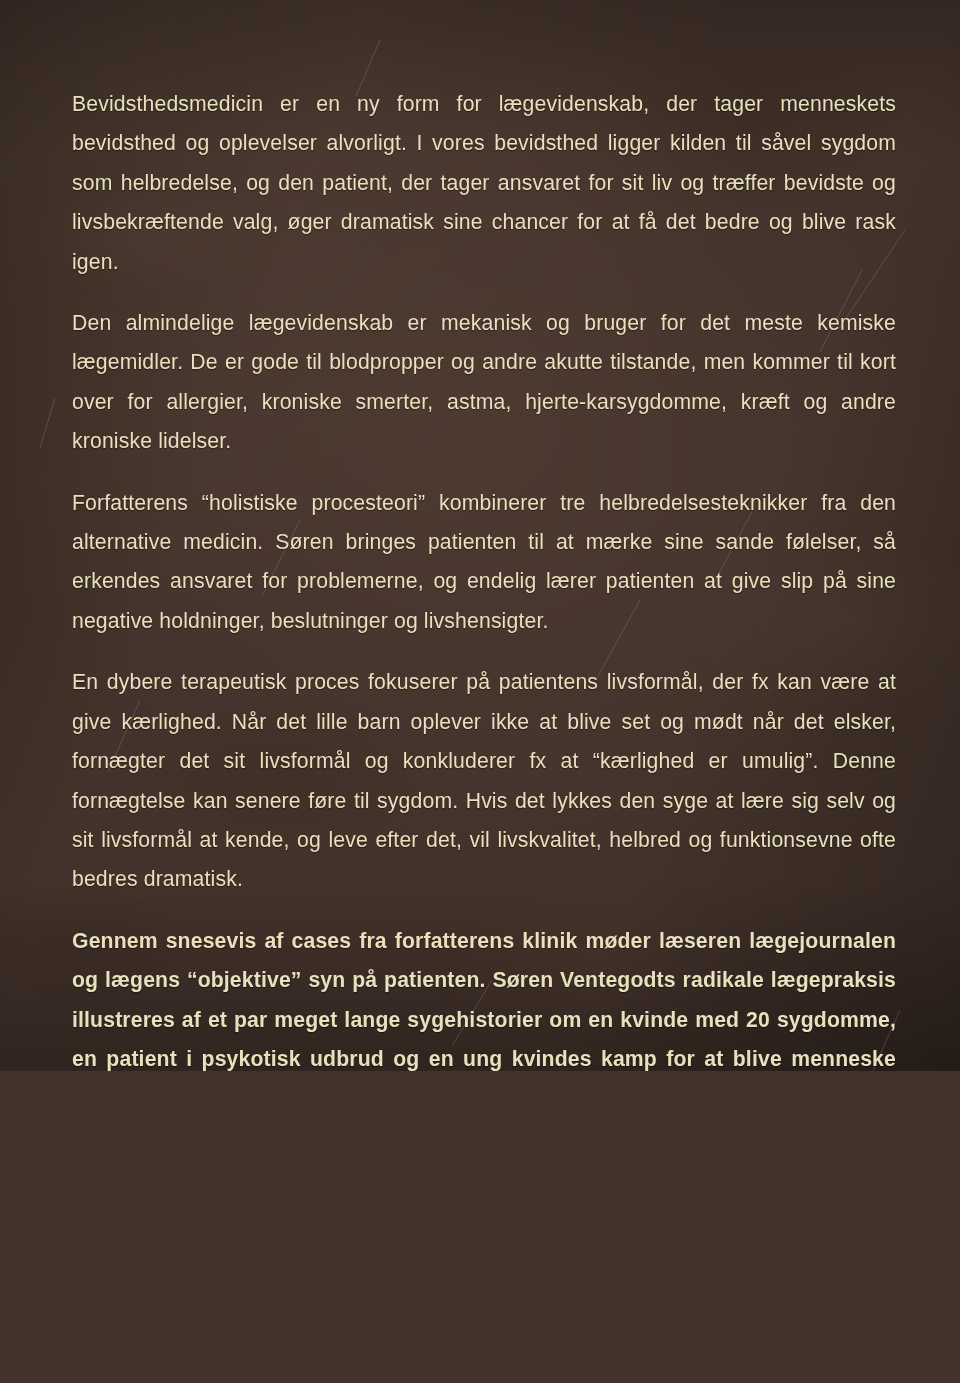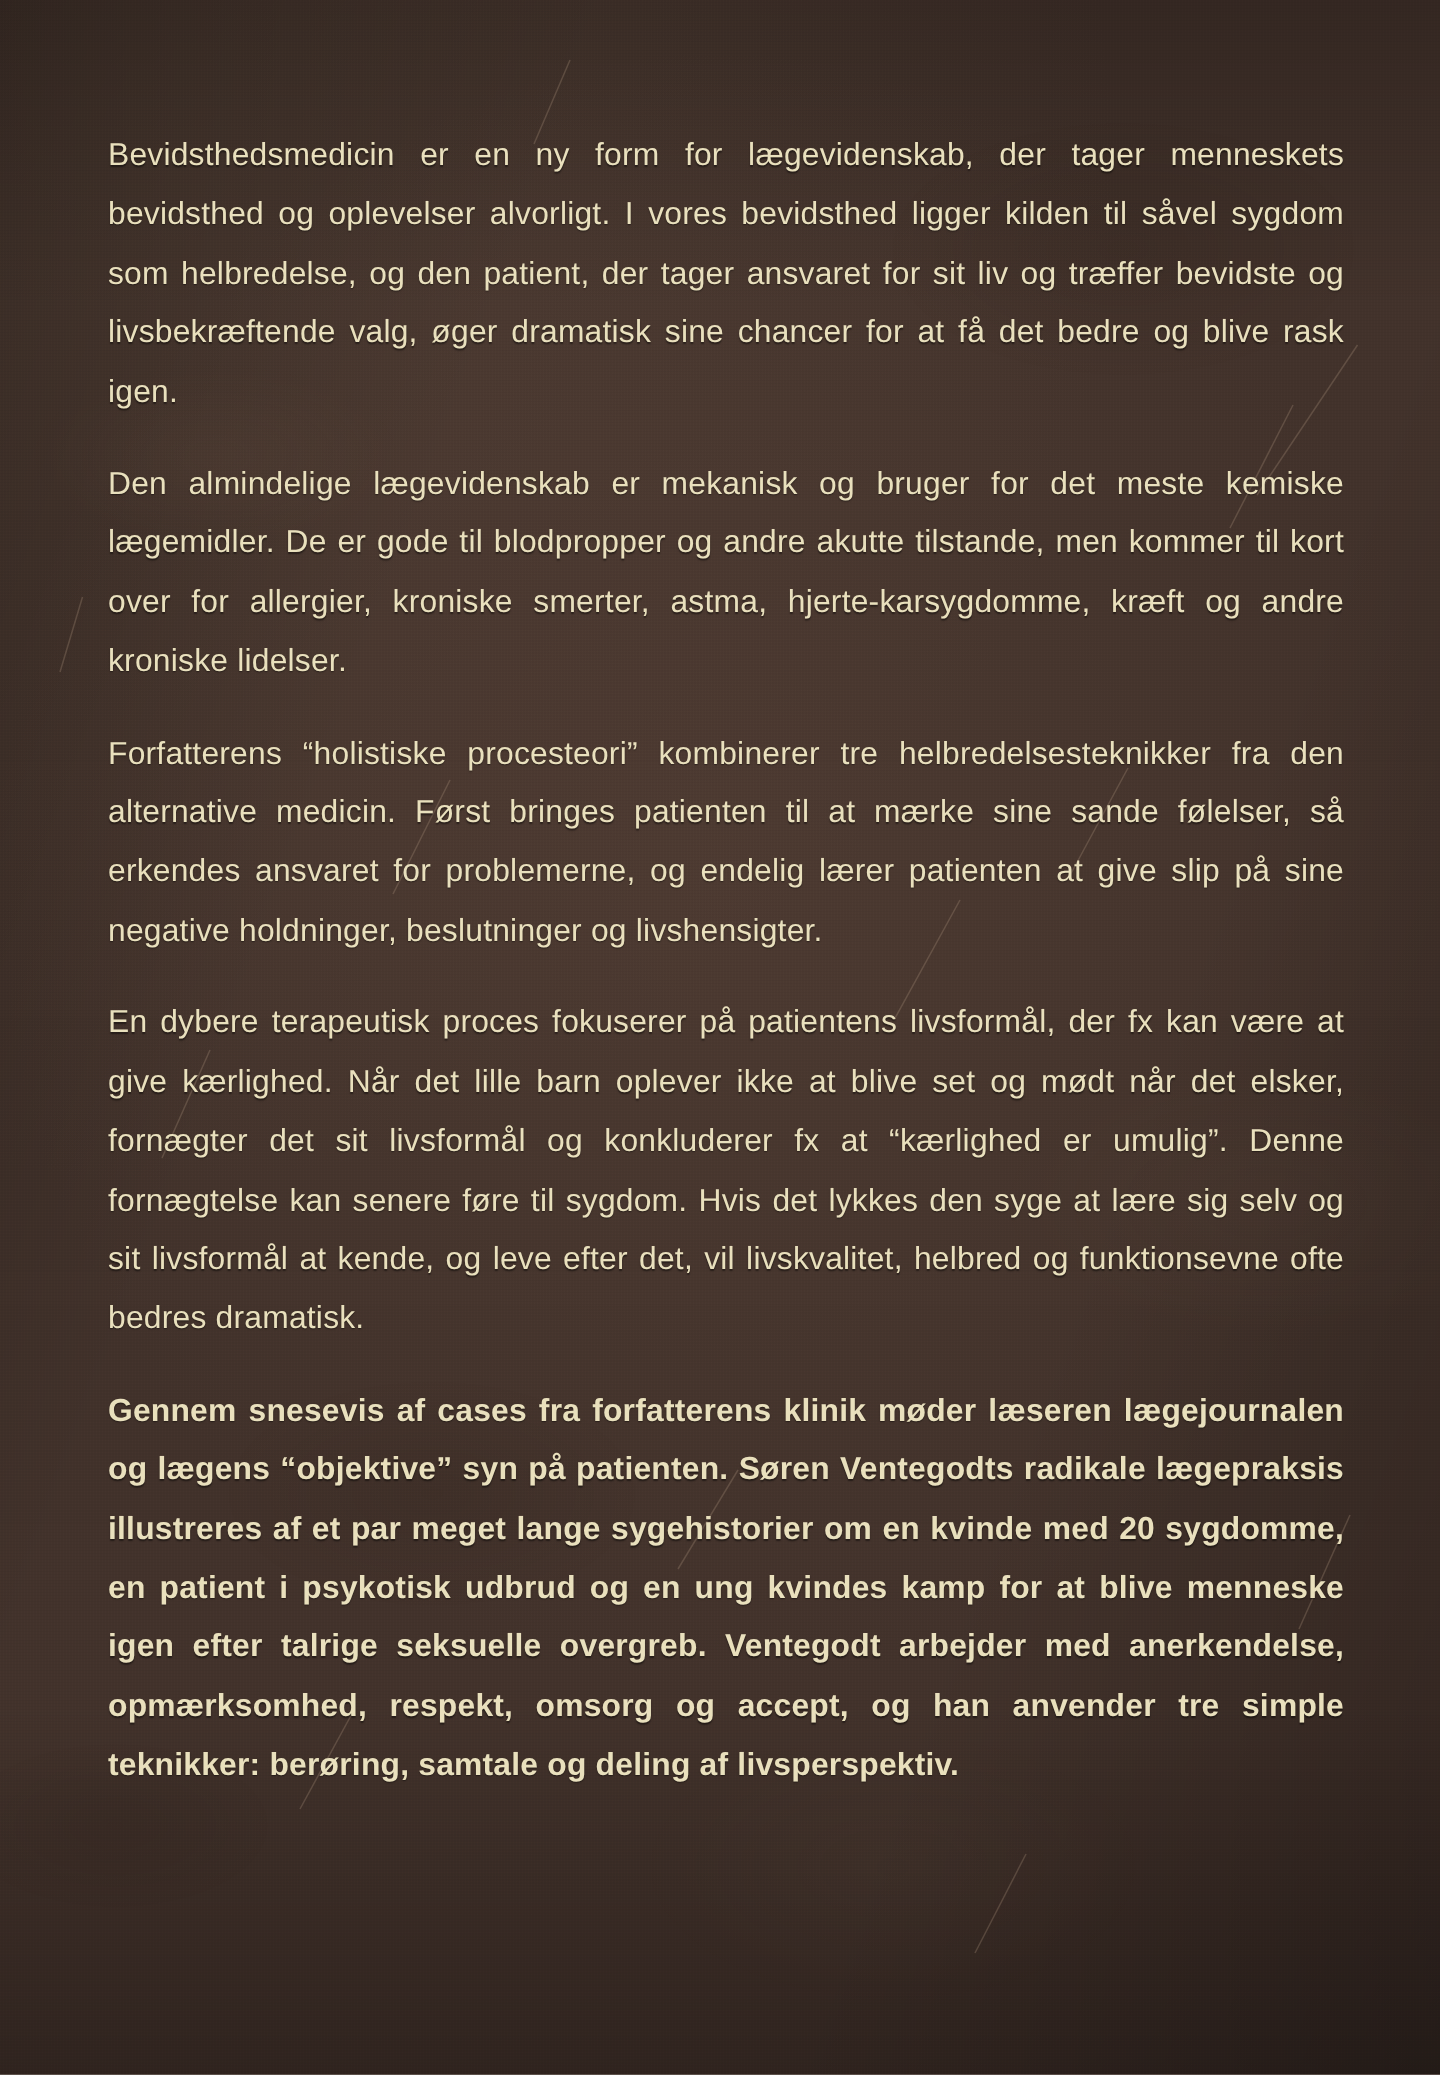--- a/index.html
+++ b/index.html
@@ -10,21 +10,21 @@
     width: 960px;
     height: 1383px;
     overflow: hidden;
     background-color: #42322b;
     font-family: "Liberation Sans", sans-serif;
   }
 
   #book-back-cover {
     position: relative;
     width: 960px;
-    height: 1383px;
+    height: 1071px;
     background-color: #42322b;
     background-image:
       radial-gradient(ellipse 70% 55% at 50% 42%, rgba(92,70,58,0.40) 0%, rgba(66,50,43,0.0) 72%),
       radial-gradient(ellipse 120% 90% at 12% 8%, rgba(120,95,78,0.18) 0%, rgba(0,0,0,0.0) 55%),
       linear-gradient(110deg, rgba(0,0,0,0.30) 0%, rgba(0,0,0,0.0) 28%, rgba(0,0,0,0.0) 70%, rgba(0,0,0,0.26) 100%),
       linear-gradient(0deg, rgba(0,0,0,0.28) 0%, rgba(0,0,0,0.0) 18%, rgba(0,0,0,0.0) 85%, rgba(0,0,0,0.22) 100%);
     overflow: hidden;
     box-sizing: border-box;
   }
 
@@ -109,18 +109,18 @@
     <line x1="900" y1="1010" x2="866" y2="1086"></line>
     <line x1="236" y1="1140" x2="200" y2="1206"></line>
     <line x1="684" y1="1236" x2="650" y2="1302"></line>
     <line x1="55" y1="398" x2="40" y2="448"></line>
     <line x1="380" y1="40" x2="356" y2="96"></line>
   </svg>
 
   <div id="text-column">
     <p class="cover-paragraph">Bevidsthedsmedicin er en ny form for lægevidenskab, der tager menneskets bevidsthed og oplevelser alvorligt. I vores bevidsthed ligger kilden til såvel sygdom som helbredelse, og den patient, der tager ansvaret for sit liv og træffer bevidste og livsbekræftende valg, øger dramatisk sine chancer for at få det bedre og blive rask igen.</p>
     <p class="cover-paragraph">Den almindelige lægevidenskab er mekanisk og bruger for det meste kemiske lægemidler. De er gode til blodpropper og andre akutte tilstande, men kommer til kort over for allergier, kroniske smerter, astma, hjerte-karsygdomme, kræft og andre kroniske lidelser.</p>
-    <p class="cover-paragraph">Forfatterens “holistiske procesteori” kombinerer tre helbredelsesteknikker fra den alternative medicin. Først bringes patienten til at mærke sine sande følelser, så erkendes ansvaret for problemerne, og endelig lærer patienten at give slip på sine negative holdninger, beslutninger og livshensigter.</p>
+    <p class="cover-paragraph">Forfatterens “holistiske procesteori” kombinerer tre helbredelsesteknikker fra den alternative medicin. Søren bringes patienten til at mærke sine sande følelser, så erkendes ansvaret for problemerne, og endelig lærer patienten at give slip på sine negative holdninger, beslutninger og livshensigter.</p>
     <p class="cover-paragraph">En dybere terapeutisk proces fokuserer på patientens livsformål, der fx kan være at give kærlighed. Når det lille barn oplever ikke at blive set og mødt når det elsker, fornægter det sit livsformål og konkluderer fx at “kærlighed er umulig”. Denne fornægtelse kan senere føre til sygdom. Hvis det lykkes den syge at lære sig selv og sit livsformål at kende, og leve efter det, vil livskvalitet, helbred og funktionsevne ofte bedres dramatisk.</p>
     <p class="cover-paragraph">Gennem snesevis af cases fra forfatterens klinik møder læseren lægejournalen og lægens “objektive” syn på patienten. Søren Ventegodts radikale lægepraksis illustreres af et par meget lange sygehistorier om en kvinde med 20 sygdomme, en patient i psykotisk udbrud og en ung kvindes kamp for at blive menneske igen efter talrige seksuelle overgreb. Ventegodt arbejder med anerkendelse, opmærksomhed, respekt, omsorg og accept, og han anvender tre simple teknikker: berøring, samtale og deling af livsperspektiv.</p>
   </div>
 
 </div>
 
 </body></html>

